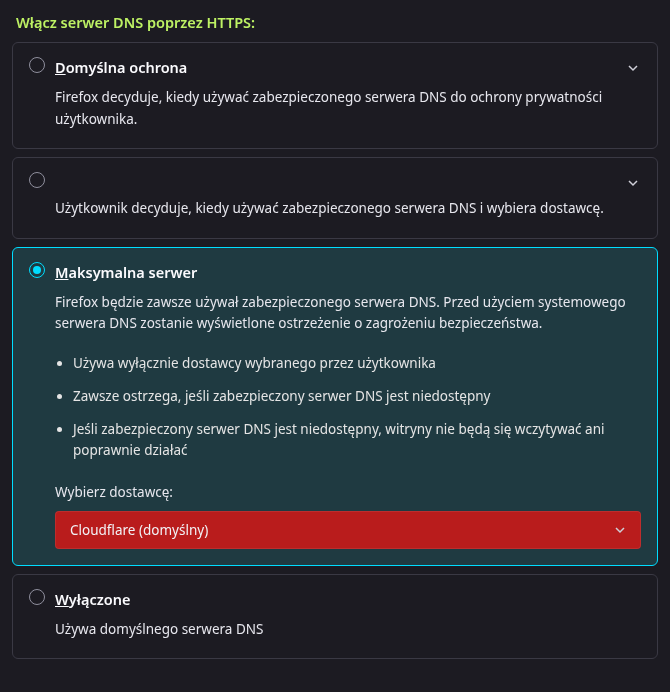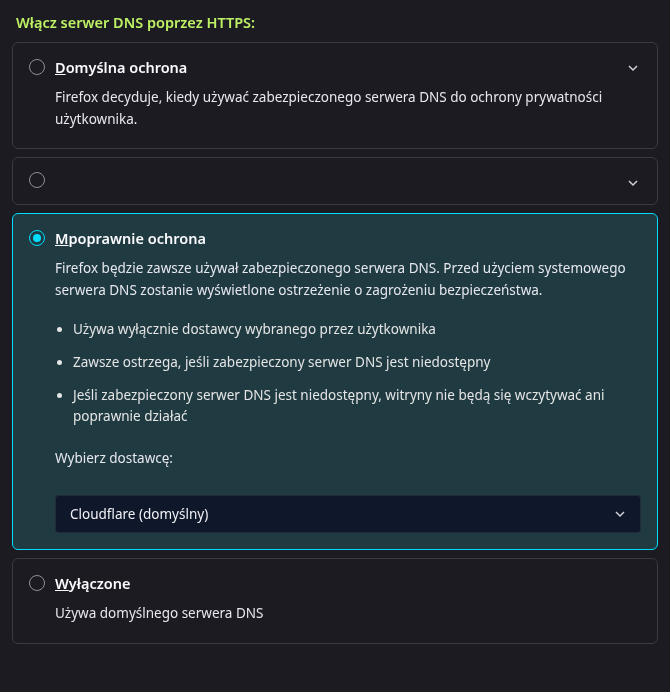--- a/index.html
+++ b/index.html
@@ -25,21 +25,21 @@
     position: relative;
     cursor: pointer;
     background: #1c1b22;
   }
   .option-card.selected {
     border-color: #00ddff;
     background: #1f3a41;
   }
   .option-header {
     display: flex;
-    align-items: center;
+    align-items: flex-start;
     gap: 10px;
   }
   .radio {
     width: 16px;
     height: 16px;
     border: 1.5px solid #8f8f9d;
     border-radius: 50%;
     flex-shrink: 0;
     display: flex;
     align-items: center;
@@ -83,24 +83,24 @@
     line-height: 1.55;
     margin-bottom: 12px;
     list-style-type: disc;
   }
   .provider-block {
     margin: 22px 0 0 26px;
   }
   .provider-label {
     font-size: 13.5px;
     color: #e7e7ee;
-    margin-bottom: 28px;
+    margin-bottom: 10px;
   }
   .select {
-    background: #0f172a;
+    background: #b91c1c;
     border: 1px solid rgba(255,255,255,0.08);
     border-radius: 4px;
     padding: 9px 14px;
     display: flex;
     align-items: center;
     justify-content: space-between;
     cursor: pointer;
     width: 100%;
     font-size: 13.5px;
     color: #f2f2f6;
@@ -128,26 +128,27 @@
 
 <div class="option-card">
   <div class="option-header">
     <span class="radio"></span>
   </div>
   <span class="chevron">
     <svg width="12" height="12" viewBox="0 0 12 12" fill="none" stroke-width="1.5">
         <path d="M2 4l4 4 4-4"></path>
       </svg>
   </span>
+  <div class="option-desc">Użytkownik decyduje, kiedy używać zabezpieczonego serwera DNS i wybiera dostawcę.</div>
 </div>
 
 <div class="option-card selected">
   <div class="option-header">
     <span class="radio checked"></span>
-    <span class="option-label"><span class="u">M</span><span>poprawnie ochrona</span></span>
+    <span class="option-label"><span class="u">M</span><span>aksymalna serwer</span></span>
   </div>
   <div class="option-desc">Firefox będzie zawsze używał zabezpieczonego serwera DNS. Przed użyciem systemowego serwera DNS zostanie wyświetlone ostrzeżenie o zagrożeniu bezpieczeństwa.</div>
   <ul class="bullet-list">
     <li>Używa wyłącznie dostawcy wybranego przez użytkownika</li>
     <li>Zawsze ostrzega, jeśli zabezpieczony serwer DNS jest niedostępny</li>
     <li>Jeśli zabezpieczony serwer DNS jest niedostępny, witryny nie będą się wczytywać ani poprawnie działać</li>
   </ul>
   <div class="provider-block">
     <div class="provider-label">Wybierz dostawcę:</div>
     <div class="select">

